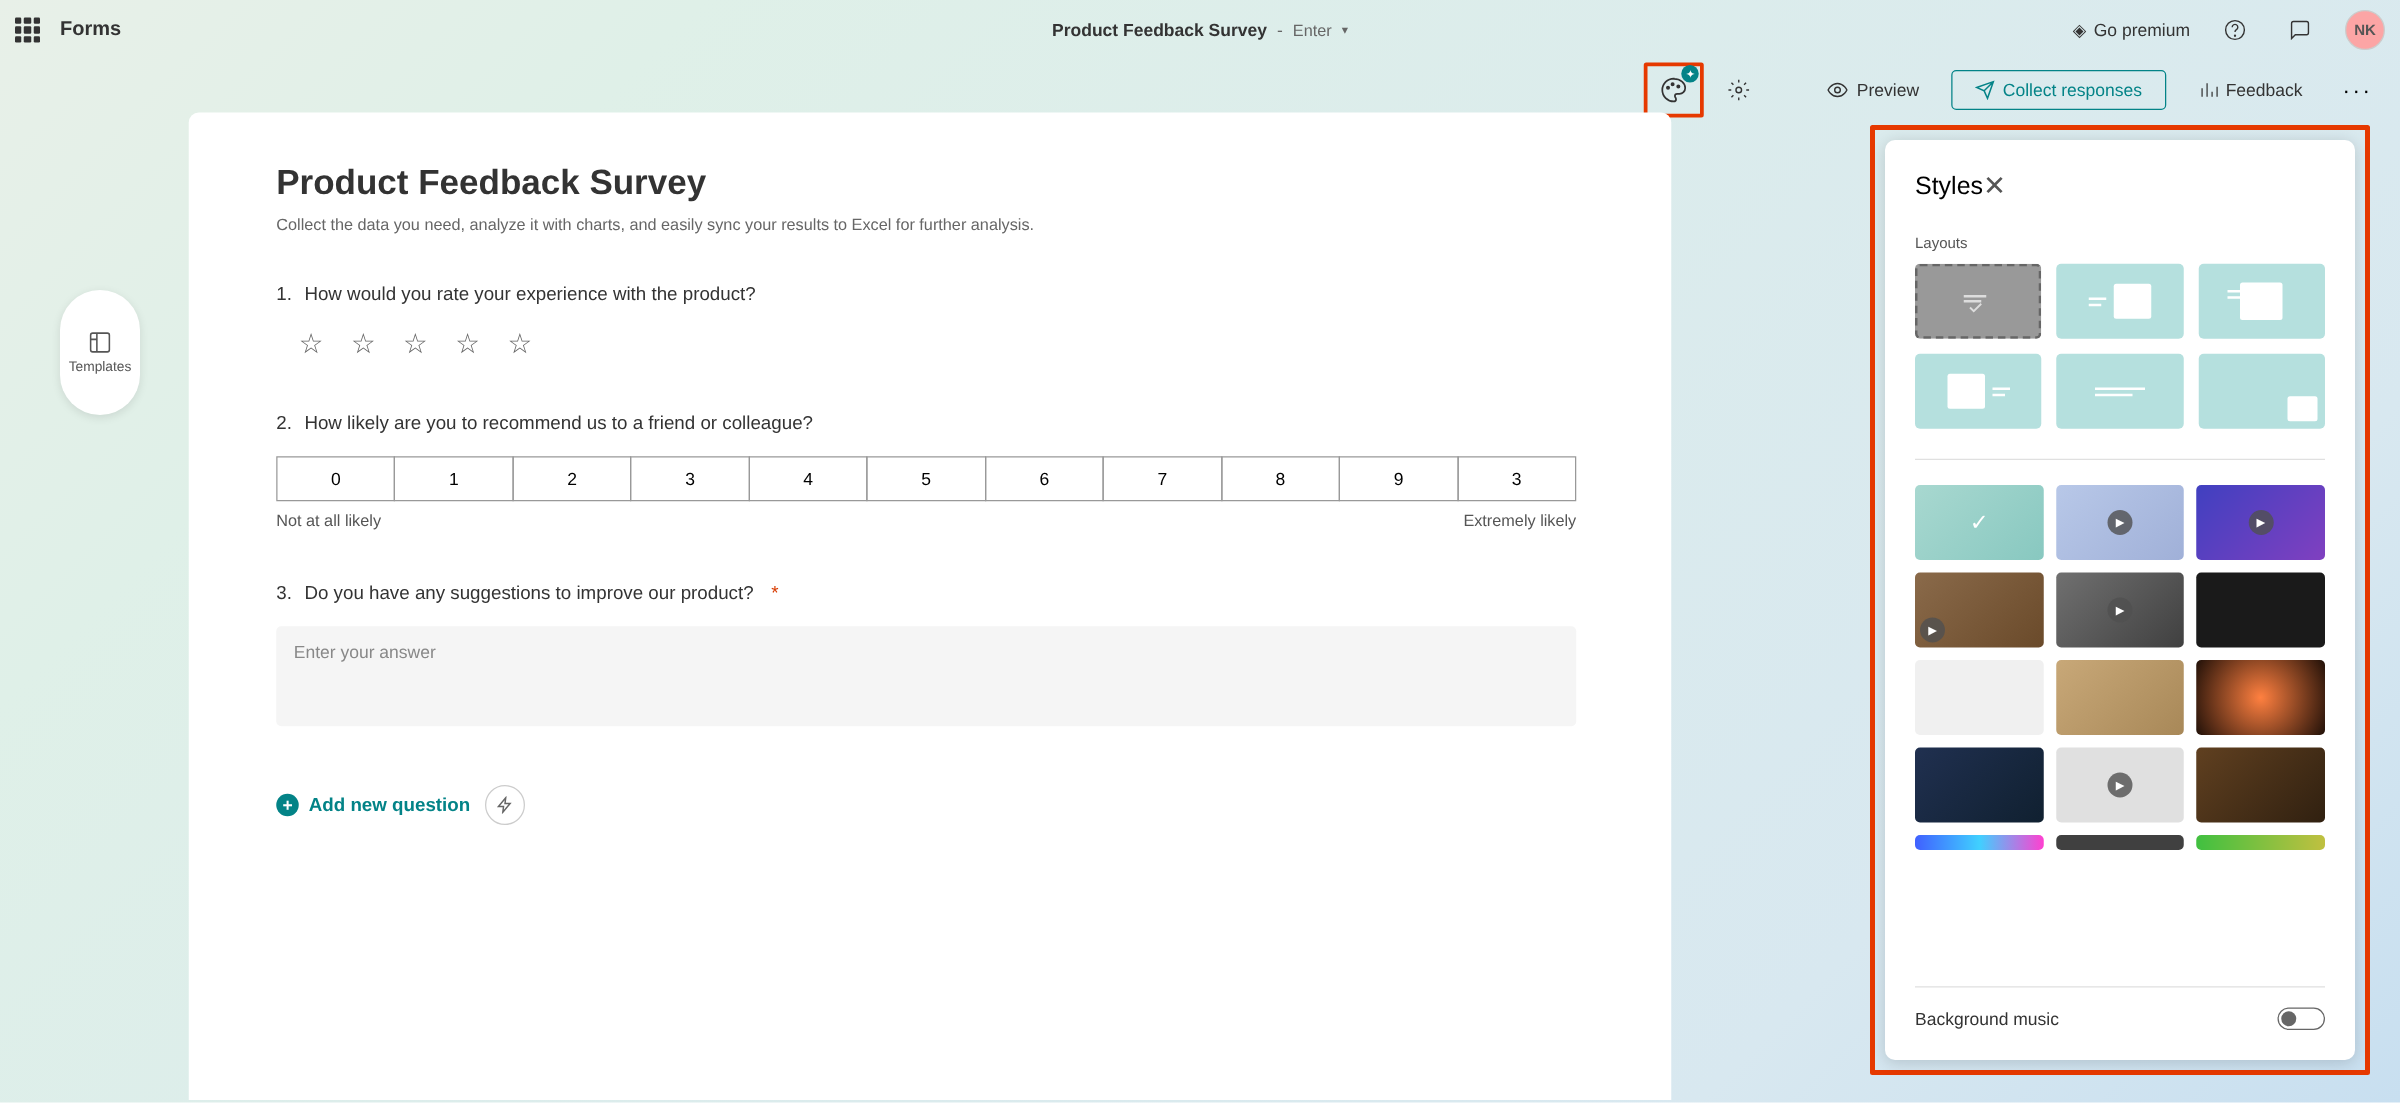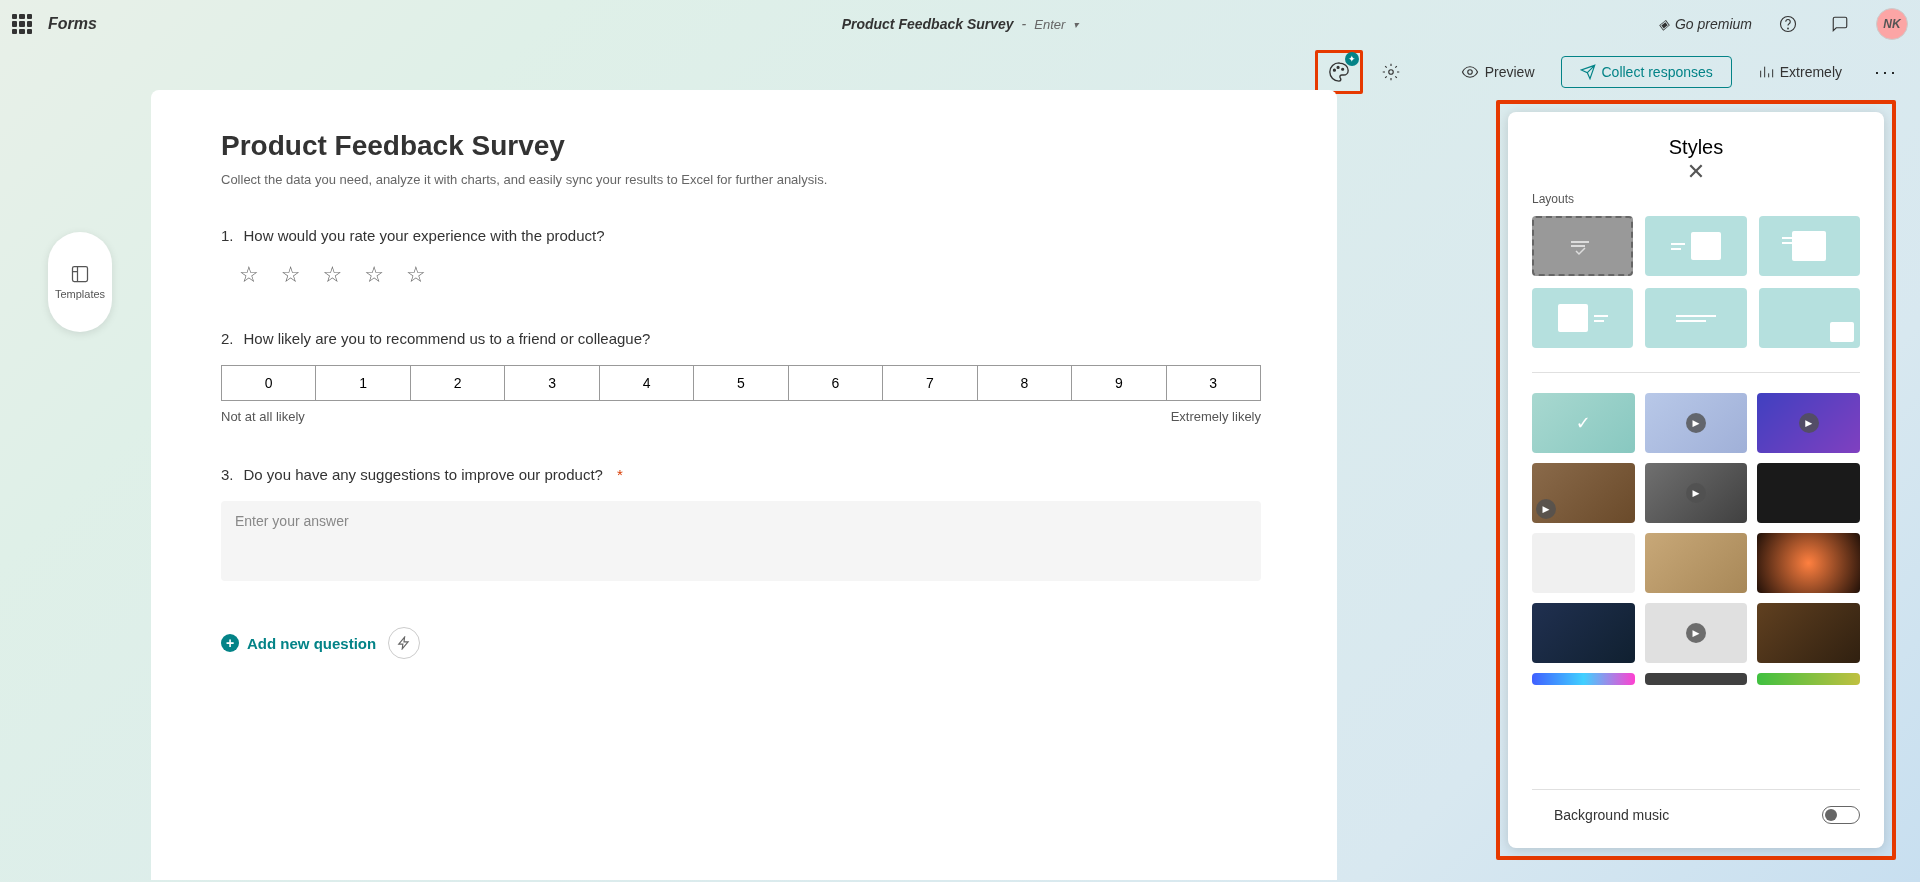--- a/index.html
+++ b/index.html
@@ -1,18 +1,18 @@
 <!DOCTYPE html>
 <html><head>
   <meta charset="utf-8">
   <style>
     * { margin: 0; padding: 0; box-sizing: border-box; font-family: 'Segoe UI', -apple-system, sans-serif; }
     body { background: linear-gradient(135deg, #e8f0e8 0%, #dff0e8 20%, #d8e8f0 80%, #c8dff0 100%); width: 1920px; height: 882px; overflow: hidden; position: relative; }
     
-    .topbar { height: 48px; display: flex; align-items: center; padding: 0 12px; gap: 16px; font-style: italic; }
+    .topbar { height: 48px; display: flex; align-items: center; padding: 0 12px; gap: 16px; }
     .apps-grid { width: 20px; height: 20px; display: grid; grid-template-columns: repeat(3, 1fr); gap: 2px; cursor: pointer; }
     .apps-grid span { background: #333; border-radius: 1px; }
     .brand { font-size: 16px; font-weight: 600; color: #333; }
     .topbar-center { position: absolute; left: 50%; transform: translateX(-50%); display: flex; align-items: center; gap: 8px; font-size: 14px; }
     .doc-title { font-weight: 600; color: #333; }
     .saved-label { color: #666; font-size: 13px; }
     .chevron { font-size: 10px; color: #666; }
     .topbar-right { margin-left: auto; display: flex; align-items: center; gap: 20px; }
     .premium-btn { display: flex; align-items: center; gap: 6px; font-size: 14px; color: #333; cursor: pointer; }
     .icon-btn { width: 32px; height: 32px; display: flex; align-items: center; justify-content: center; cursor: pointer; color: #333; }
@@ -42,40 +42,40 @@
     .nps-labels { display: flex; justify-content: space-between; width: 1040px; font-size: 13px; color: #555;}
     .text-answer { width: 1040px; height: 80px; border: none; background: #f5f5f5; border-radius: 4px; padding: 12px 14px; font-size: 14px; resize: none; font-family: inherit;}
     .text-answer::placeholder { color: #888;}
     .add-question { display: flex; align-items: center; gap: 12px; margin-top: 20px;}
     .add-btn { display:flex; align-items:center; gap:8px; color: #038387; font-size: 15px; font-weight: 600; cursor: pointer;}
     .add-plus { width:18px; height:18px; border-radius:50%; background:#038387; color:white; display:flex; align-items:center; justify-content:center; font-size:14px;}
     .ai-btn { width: 32px; height: 32px; border-radius: 50%; border: 1px solid #ccc; display:flex; align-items:center; justify-content:center; cursor:pointer; font-size:14px;}
     
     .styles-panel-highlight { position: absolute; right: 24px; top: 100px; width: 400px; height: 760px; border: 4px solid #e63900; border-radius: 2px; padding: 8px;}
     .styles-panel { background: white; border-radius: 8px; width: 100%; height: 100%; padding: 24px 24px; box-shadow: 0 2px 12px rgba(0,0,0,0.15); display:flex; flex-direction:column;}
-    .styles-header { display:flex; justify-content:flex-start; align-items:center; margin-bottom: 7px; flex-direction: column;}
+    .styles-header { display:flex; justify-content:flex-start; align-items:center; margin-bottom: 25px;}
     .styles-title { font-size: 20px; font-weight: 400;}
     .close-btn { font-size: 22px; cursor: pointer; color:#555; font-weight:300;}
     .section-label { font-size: 12px; color: #555; margin-bottom: 10px;}
     .layouts-grid { display: grid; grid-template-columns: repeat(3, 1fr); gap: 12px; margin-bottom: 24px;}
     .layout-card { height: 60px; background: #b5e0de; border-radius: 4px; cursor: pointer; position: relative; display:flex; align-items:center; justify-content:center; overflow:hidden;}
     .layout-card.selected { background: #999; border: 2px dashed #666;}
     .layout-card .white-block { background: white; border-radius: 2px;}
     .divider { border: none; border-top: 1px solid #e0e0e0; margin-bottom: 20px;}
     .tabs-row { display:flex; gap:10px; margin-bottom: 18px;}
     .pill-tab { padding: 5px 14px; border-radius: 14px; font-size: 13px; cursor:pointer;}
     .pill-tab.active { background: #333; color: white;}
     .pill-tab.inactive { border: 1px solid #999; color: #333;}
     .themes-scroll { flex:1; overflow:hidden;}
     .themes-grid { display: grid; grid-template-columns: repeat(3, 1fr); gap: 10px;}
     .theme-card { height: 60px; border-radius: 4px; cursor:pointer; position:relative; display:flex; align-items:center; justify-content:center; background-size:cover;}
     .play-badge { width:20px; height:20px; border-radius:50%; background:rgba(80,80,80,0.8); color:white; display:flex; align-items:center; justify-content:center; font-size:9px;}
     .check-badge { color:white; font-size:18px;}
     .music-row { display:flex; justify-content:space-between; align-items:center; padding-top: 16px; border-top: 1px solid #e0e0e0; margin-top:12px;}
-    .music-label { font-size: 14px; color:#333;margin-left:22px;}
+    .music-label { font-size: 14px; color:#333;}
     .toggle { width: 38px; height: 18px; border-radius: 10px; border:1px solid #666; position:relative; cursor:pointer;}
     .toggle-knob { width:12px; height:12px; border-radius:50%; background:#666; position:absolute; left:2px; top:2px;}
   </style>
 </head>
 <body>
 
 <div class="topbar">
   <div class="apps-grid">
     <span></span>
       <span></span>
@@ -144,21 +144,21 @@
   <div class="toolbar-btn collect-btn">
     <svg width="16" height="16" viewBox="0 0 24 24" fill="none" stroke="#038387" stroke-width="1.8">
         <path d="M22 2L11 13M22 2l-7 20-4-9-9-4 20-7z"></path>
       </svg>
     <span>Collect responses</span>
   </div>
   <div class="toolbar-btn">
     <svg width="16" height="16" viewBox="0 0 24 24" fill="none" stroke="#333" stroke-width="1.5">
         <path d="M4 20V10M10 20V4M16 20v-6M22 20V8"></path>
       </svg>
-    <span>Extremely</span>
+    <span>Feedback</span>
   </div>
   <div class="more-dots">···</div>
 </div>
 
 <div class="templates-tab">
   <svg width="20" height="20" viewBox="0 0 24 24" fill="none" stroke="#555" stroke-width="1.5">
       <rect x="3" y="3" width="18" height="18" rx="2"></rect>
       <path d="M9 3v18M3 9h6"></path>
     </svg>
   <span>Templates</span>

